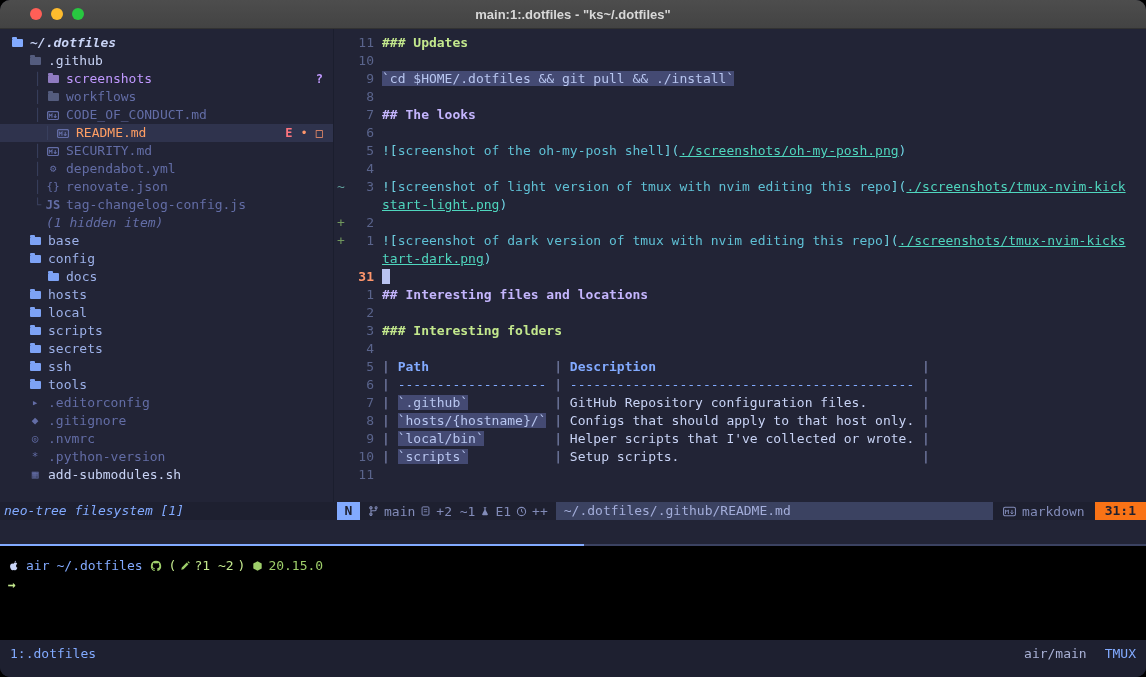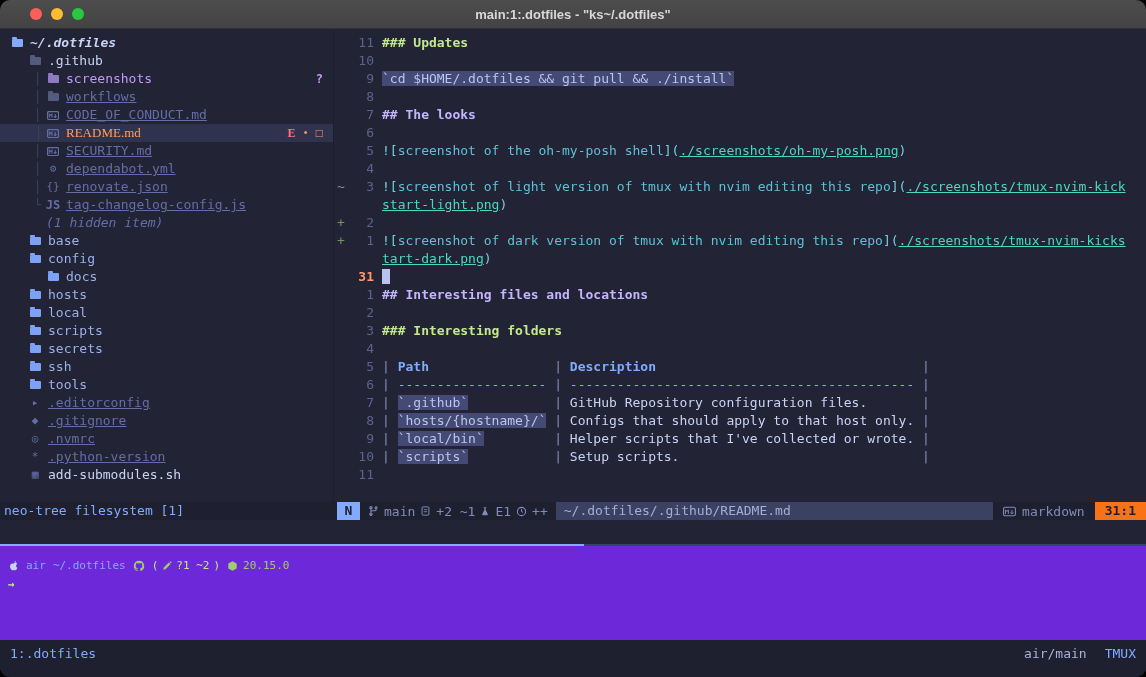--- a/index.html
+++ b/index.html
@@ -21,21 +21,21 @@
   .tree{padding-top:5px;height:455px;overflow:hidden;}
   .trow{height:18px;line-height:18px;display:flex;align-items:center;white-space:pre;}
   .trow.sel{background:#2f334d;}
   .guide{display:inline-block;width:12px;color:#3b4261;font-size:12px;text-align:left;flex:0 0 auto;}
   .ic{display:inline-flex;width:14px;justify-content:center;align-items:center;margin-right:6px;flex:0 0 auto;font-size:11px;}
   .fld{width:11px;height:8px;border-radius:1px;position:relative;display:inline-block;}
   .fld::before{content:"";position:absolute;top:-2px;left:0;width:5px;height:2px;border-radius:1px 1px 0 0;background:inherit;}
   .lb-root{color:#c8d3f5;font-weight:bold;font-style:italic;}
   .lb-bright{color:#c8d3f5;}
   .lb-folder{color:#9cb0e8;}
-  .lb-dim{color:#636da6;text-decoration:underline;}
+  .lb-dim{color:#636da6;}
   .lb-purple{color:#c099ff;}
   .lb-selected{color:#ff9e64;}
   .lb-hidden{color:#636da6;font-style:italic;}
   .badges{margin-left:auto;padding-right:10px;display:flex;gap:8px;font-size:12px;}
   .bd-red{color:#ff757f;font-weight:bold;}
   .bd-orange{color:#ff966c;}
   .bd-purple{color:#c099ff;font-weight:bold;}
   .ntstatus{height:18px;line-height:18px;background:#1e2030;color:#82aaff;padding-left:4px;font-size:13px;}
 
   
@@ -66,21 +66,21 @@
   .sl-mode{background:#82aaff;color:#1e2030;font-weight:bold;width:23px;text-align:center;height:18px;line-height:18px;flex:0 0 auto;}
   .sl-left{display:flex;align-items:center;gap:5px;padding:0 8px;flex:0 0 auto;white-space:pre;}
   .sl-ic{display:inline-flex;align-items:center;color:#828bb8;}
   .sl-path{flex:1;background:#3b4261;color:#a3adda;height:18px;line-height:18px;padding:0 8px;overflow:hidden;white-space:pre;}
   .sl-ft{display:flex;align-items:center;gap:6px;padding:0 10px;white-space:pre;}
   .sl-pos{background:#f97316;color:#1e2030;font-weight:bold;height:18px;line-height:18px;padding:0 10px;flex:0 0 auto;}
 
   
   .cmdline{height:24px;background:#222436;flex:0 0 auto;}
   .paneborder{height:2px;flex:0 0 auto;background:linear-gradient(to right,#82aaff 0 51%,#3b4261 51% 100%);}
-  .terminal{flex:1;background:#6d28d9;padding:10px 8px;font-size:11px;line-height:19px;}
+  .terminal{flex:1;background:#000000;padding:10px 8px;font-size:13px;line-height:19px;}
   .pline{display:flex;align-items:center;gap:7px;white-space:pre;}
   .p-apple{color:#c8d3f5;display:inline-flex;}
   .p-host,.p-path{color:#82aaff;}
   .p-git-ic{color:#9ece6a;display:inline-flex;}
   .p-git{color:#c3e88d;display:flex;align-items:center;gap:4px;}
   .p-node{color:#9ece6a;display:flex;align-items:center;gap:5px;}
   .p-arrow{color:#c3e88d;font-weight:bold;}
   .tmuxbar{height:37px;background:#1e2030;flex:0 0 auto;display:flex;align-items:flex-start;padding:6px 10px 0 10px;box-sizing:border-box;font-size:13px;gap:15px;}
   .tm-left{color:#82aaff;}
   .tm-right{margin-left:auto;display:flex;gap:18px;}
@@ -106,21 +106,21 @@
     <div class="sidebar">
       <div class="tree" id="tree">
           <div class="trow" style="padding-left: 10px;"><span class="ic"><span class="fld" style="background: rgb(130, 170, 255);"></span></span><span class="lb-root">~/.dotfiles</span></div>
           <div class="trow" style="padding-left: 28px;"><span class="ic"><span class="fld" style="background: rgb(84, 92, 126);"></span></span><span class="lb-bright">.github</span></div>
           <div class="trow" style="padding-left: 34px;"><span class="guide">│</span><span class="ic"><span class="fld" style="background: rgb(143, 123, 192);"></span></span><span class="lb-purple">screenshots</span><span class="badges"><span class="bd-purple">?</span></span></div>
           <div class="trow" style="padding-left: 34px;"><span class="guide">│</span><span class="ic"><span class="fld" style="background: rgb(84, 92, 126);"></span></span><span class="lb-dim">workflows</span></div>
           <div class="trow" style="padding-left: 34px;"><span class="guide">│</span><span class="ic"><svg width="12" height="9" viewBox="0 0 16 12">
                 <rect x="0.7" y="0.7" width="14.6" height="10.6" rx="1.8" fill="none" stroke="#636da6" stroke-width="1.6"></rect>
                 <path d="M3 9V4l1.8 2L6.6 4v5M11 4v5m0 0 1.8-1.8M11 9 9.2 7.2" fill="none" stroke="#636da6" stroke-width="1.4"></path>
               </svg></span><span class="lb-dim">CODE_OF_CONDUCT.md</span></div>
-          <div class="trow sel" style="padding-left: 34px; font-family: Liberation Serif, serif;"><span class="guide">│</span><span class="ic"><svg width="12" height="9" viewBox="0 0 16 12">
+          <div class="trow sel" style="padding-left: 44px;"><span class="guide">│</span><span class="ic"><svg width="12" height="9" viewBox="0 0 16 12">
                 <rect x="0.7" y="0.7" width="14.6" height="10.6" rx="1.8" fill="none" stroke="#636da6" stroke-width="1.6"></rect>
                 <path d="M3 9V4l1.8 2L6.6 4v5M11 4v5m0 0 1.8-1.8M11 9 9.2 7.2" fill="none" stroke="#636da6" stroke-width="1.4"></path>
               </svg></span><span class="lb-selected">README.md</span><span class="badges"><span class="bd-red">E</span><span class="bd-orange">•</span><span class="bd-orange">□</span></span></div>
           <div class="trow" style="padding-left: 34px;"><span class="guide">│</span><span class="ic"><svg width="12" height="9" viewBox="0 0 16 12">
                 <rect x="0.7" y="0.7" width="14.6" height="10.6" rx="1.8" fill="none" stroke="#636da6" stroke-width="1.6"></rect>
                 <path d="M3 9V4l1.8 2L6.6 4v5M11 4v5m0 0 1.8-1.8M11 9 9.2 7.2" fill="none" stroke="#636da6" stroke-width="1.4"></path>
               </svg></span><span class="lb-dim">SECURITY.md</span></div>
           <div class="trow" style="padding-left: 34px;"><span class="guide">│</span><span class="ic" style="color: rgb(99, 109, 166);">⚙</span><span class="lb-dim">dependabot.yml</span></div>
           <div class="trow" style="padding-left: 34px;"><span class="guide">│</span><span class="ic" style="color: rgb(99, 109, 166);">{}</span><span class="lb-dim">renovate.json</span></div>
           <div class="trow" style="padding-left: 34px;"><span class="guide">└</span><span class="ic" style="color: rgb(99, 109, 166); font-size: 12px; font-weight: bold;">JS</span><span class="lb-dim">tag-changelog-config.js</span></div>
@@ -166,21 +166,21 @@
           <div class="erow"><span class="sg"> </span><span class="ln">7</span><span class="etext"><span class="s-pipe">| </span><span class="s-code">`.github`</span><span class="s-txt">           </span><span class="s-pipe">| </span><span class="s-txt">GitHub Repository configuration files.       </span><span class="s-pipe">|</span></span></div>
           <div class="erow"><span class="sg"> </span><span class="ln">8</span><span class="etext"><span class="s-pipe">| </span><span class="s-code">`hosts/{hostname}/`</span><span class="s-txt"> </span><span class="s-pipe">| </span><span class="s-txt">Configs that should apply to that host only. </span><span class="s-pipe">|</span></span></div>
           <div class="erow"><span class="sg"> </span><span class="ln">9</span><span class="etext"><span class="s-pipe">| </span><span class="s-code">`local/bin`</span><span class="s-txt">         </span><span class="s-pipe">| </span><span class="s-txt">Helper scripts that I've collected or wrote. </span><span class="s-pipe">|</span></span></div>
           <div class="erow"><span class="sg"> </span><span class="ln">10</span><span class="etext"><span class="s-pipe">| </span><span class="s-code">`scripts`</span><span class="s-txt">           </span><span class="s-pipe">| </span><span class="s-txt">Setup scripts.                               </span><span class="s-pipe">|</span></span></div>
           <div class="erow"><span class="sg"> </span><span class="ln">11</span><span class="etext"></span></div>
         </div>
     </div>
   </div>
 
   <div class="statusrow">
-    <div class="ntstatus" style="width:333px;flex:0 0 auto;">neo-tree filesystem [1]</div>
+    <div class="ntstatus" style="width:333px;flex:0 0 auto;font-style:italic;">neo-tree filesystem [1]</div>
     <div class="lualine">
       <div class="sl-mode">N</div>
       <div class="sl-left">
         <span class="sl-ic"><svg width="11" height="12" viewBox="0 0 16 16" fill="currentColor">
               <path d="M11.75 2.5a.75.75 0 1 0 0 1.5.75.75 0 0 0 0-1.5Zm-2.25.75a2.25 2.25 0 1 1 3 2.122V6A2.5 2.5 0 0 1 10 8.5H6a1 1 0 0 0-1 1v1.128a2.251 2.251 0 1 1-1.5 0V5.372a2.25 2.25 0 1 1 1.5 0v1.836A2.493 2.493 0 0 1 6 7h4a1 1 0 0 0 1-1v-.628A2.25 2.25 0 0 1 9.5 3.25Zm-6 0a.75.75 0 1 0 1.5 0 .75.75 0 0 0-1.5 0Zm.75 8.25a.75.75 0 1 0 0 1.5.75.75 0 0 0 0-1.5Z"></path>
             </svg></span>
         <span>main</span>
         <span class="sl-ic"><svg width="11" height="12" viewBox="0 0 16 16">
               <rect x="3" y="2" width="10" height="12" rx="1.5" fill="none" stroke="currentColor" stroke-width="1.4"></rect>
               <path d="M5.5 6h5M5.5 9h5" stroke="currentColor" stroke-width="1.2"></path>

